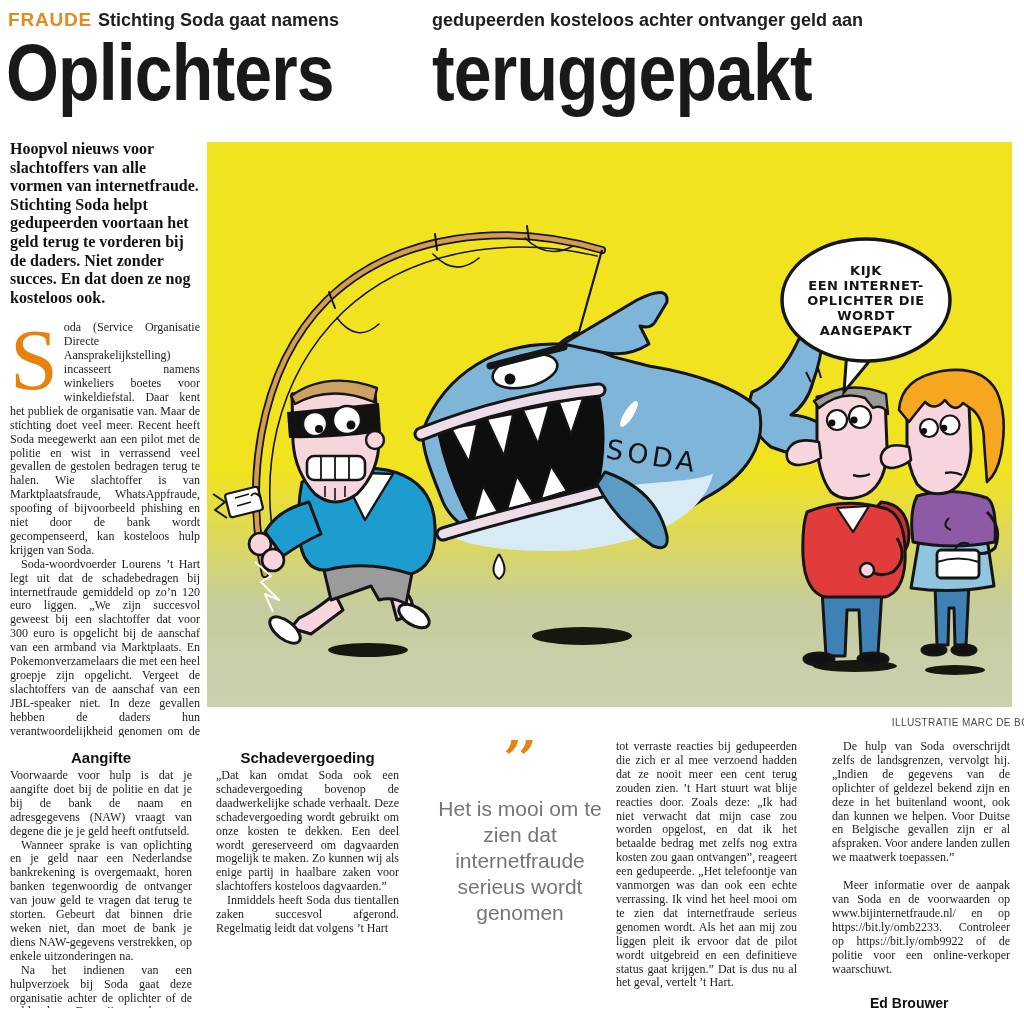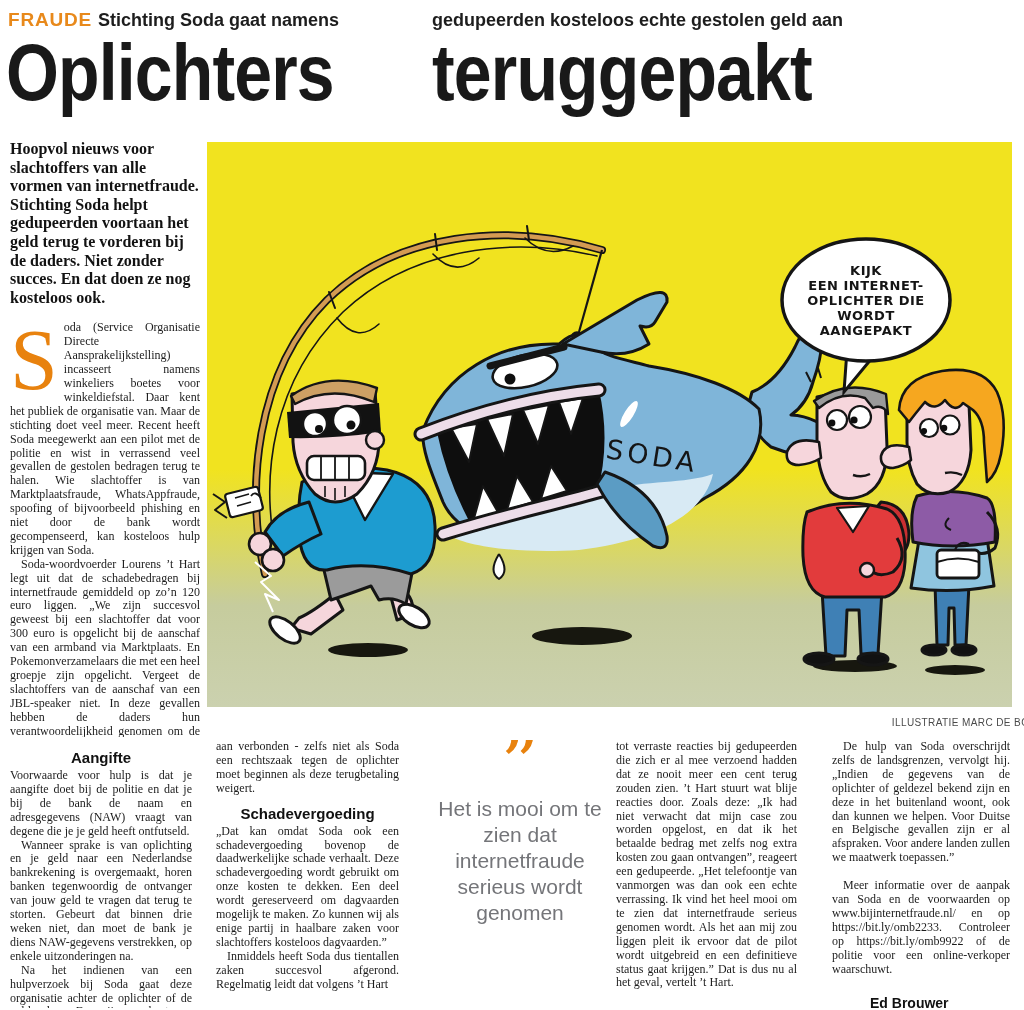--- a/index.html
+++ b/index.html
@@ -36,21 +36,21 @@
   svg text{font-family:"DejaVu Sans",sans-serif;}
 </style>
 </head>
 <body>
 
 <div id="page">
 
   <div class="kicker">
     <span class="fraude">FRAUDE</span><span>Stichting Soda gaat namens</span>
   </div>
-  <div class="kicker-right">gedupeerden kosteloos echte gestolen geld aan</div>
+  <div class="kicker-right">gedupeerden kosteloos achter ontvanger geld aan</div>
   <div class="hl" id="hl-left">Oplichters</div>
   <div class="hl" id="hl-right">teruggepakt</div>
 
   <div id="leftcol">
     <p class="lede">Hoopvol nieuws voor slachtoffers van alle vormen van internetfraude. Stichting Soda helpt gedupeerden voortaan het geld terug te vorderen bij de daders. Niet zonder succes. En dat doen ze nog kosteloos ook.</p>
     <p class="para"><span class="dropcap">S</span><span>oda (Service Organisatie Directe Aansprakelijkstelling) incasseert namens winkeliers boetes voor winkeldiefstal. Daar kent het publiek de organisatie van. Maar de stichting doet veel meer. Recent heeft Soda meegewerkt aan een pilot met de politie en wist in verrassend veel gevallen de gestolen bedragen terug te halen. Wie slachtoffer is van Marktplaatsfraude, WhatsAppfraude, spoofing of bijvoorbeeld phishing en niet door de bank wordt gecompenseerd, kan kosteloos hulp krijgen van Soda.</span></p>
     <p class="para ind">Soda-woordvoerder Lourens ’t Hart legt uit dat de schadebedragen bij internetfraude gemiddeld op zo’n 120 euro liggen. „We zijn succesvol geweest bij een slachtoffer dat voor 300 euro is opgelicht bij de aanschaf van een armband via Marktplaats. En Pokemonverzamelaars die met een heel groepje zijn opgelicht. Vergeet de slachtoffers van de aanschaf van een JBL-speaker niet. In deze gevallen hebben de daders hun verantwoordelijkheid genomen om de slachtoffers terug te betalen.”</p>
   </div>
 
   <div id="illu">
@@ -213,21 +213,20 @@
   <div id="credit">ILLUSTRATIE MARC DE BOER</div>
 
   <div class="botcol" id="bc1">
     <div class="subhead">Aangifte</div>
     <p class="para">Voorwaarde voor hulp is dat je aangifte doet bij de politie en dat je bij de bank de naam en adresgegevens (NAW) vraagt van degene die je je geld heeft ontfutseld.</p>
     <p class="para ind">Wanneer sprake is van oplichting en je geld naar een Nederlandse bankrekening is overgemaakt, horen banken tegenwoordig de ontvanger van jouw geld te vragen dat terug te storten. Gebeurt dat binnen drie weken niet, dan moet de bank je diens NAW-gegevens verstrekken, op enkele uitzonderingen na.</p>
     <p class="para ind">Na het indienen van een hulpverzoek bij Soda gaat deze organisatie achter de oplichter of de geldezel aan. Daar zijn geen kosten</p>
   </div>
 
   <div class="botcol" id="bc2">
-    <p class="para">aan verbonden - zelfs niet als Soda een rechtszaak tegen de oplichter moet beginnen als deze terugbetaling weigert.</p>
     <div class="subhead">Schadevergoeding</div>
     <p class="para">„Dat kan omdat Soda ook een schadevergoeding bovenop de daadwerkelijke schade verhaalt. Deze schadevergoeding wordt gebruikt om onze kosten te dekken. Een deel wordt gereserveerd om dagvaarden mogelijk te maken. Zo kunnen wij als enige partij in haalbare zaken voor slachtoffers kosteloos dagvaarden.”</p>
     <p class="para ind">Inmiddels heeft Soda dus tientallen zaken succesvol afgerond. Regelmatig leidt dat volgens ’t Hart</p>
   </div>
 
   <div class="botcol" id="bc3">
     <span class="qmark">”</span>
     <div class="qtext">Het is mooi om te zien dat internetfraude serieus wordt genomen</div>
   </div>
 

